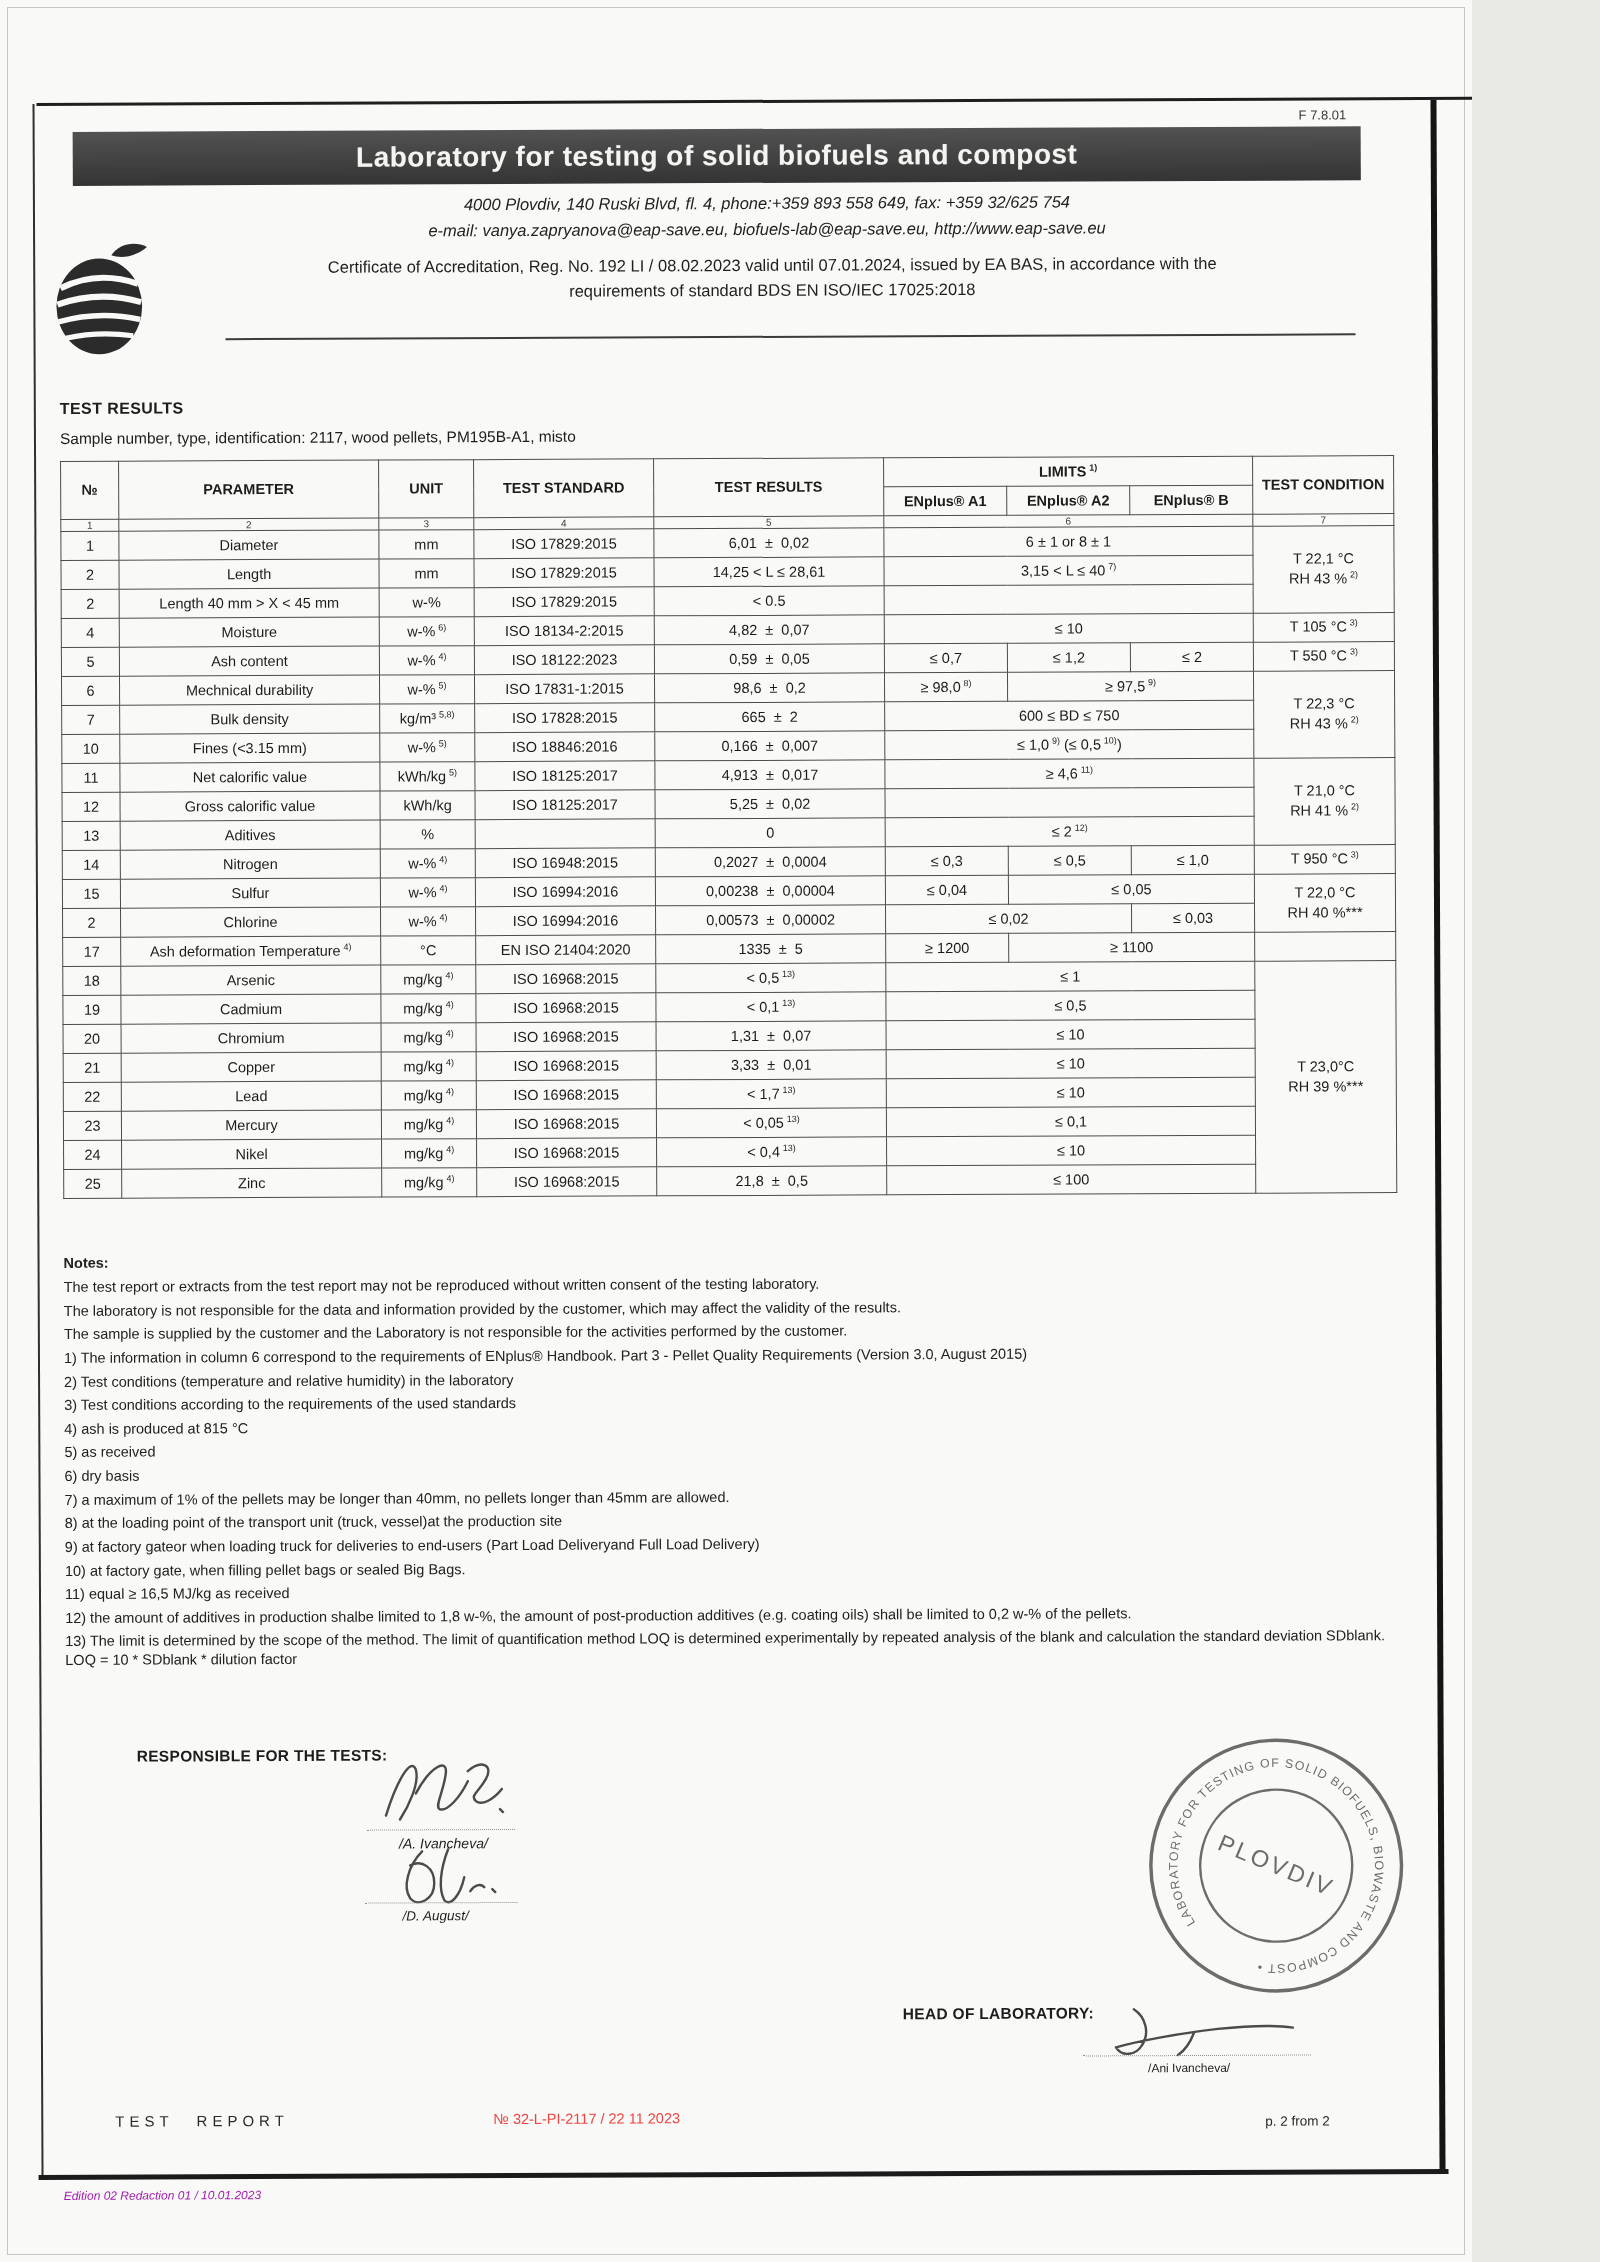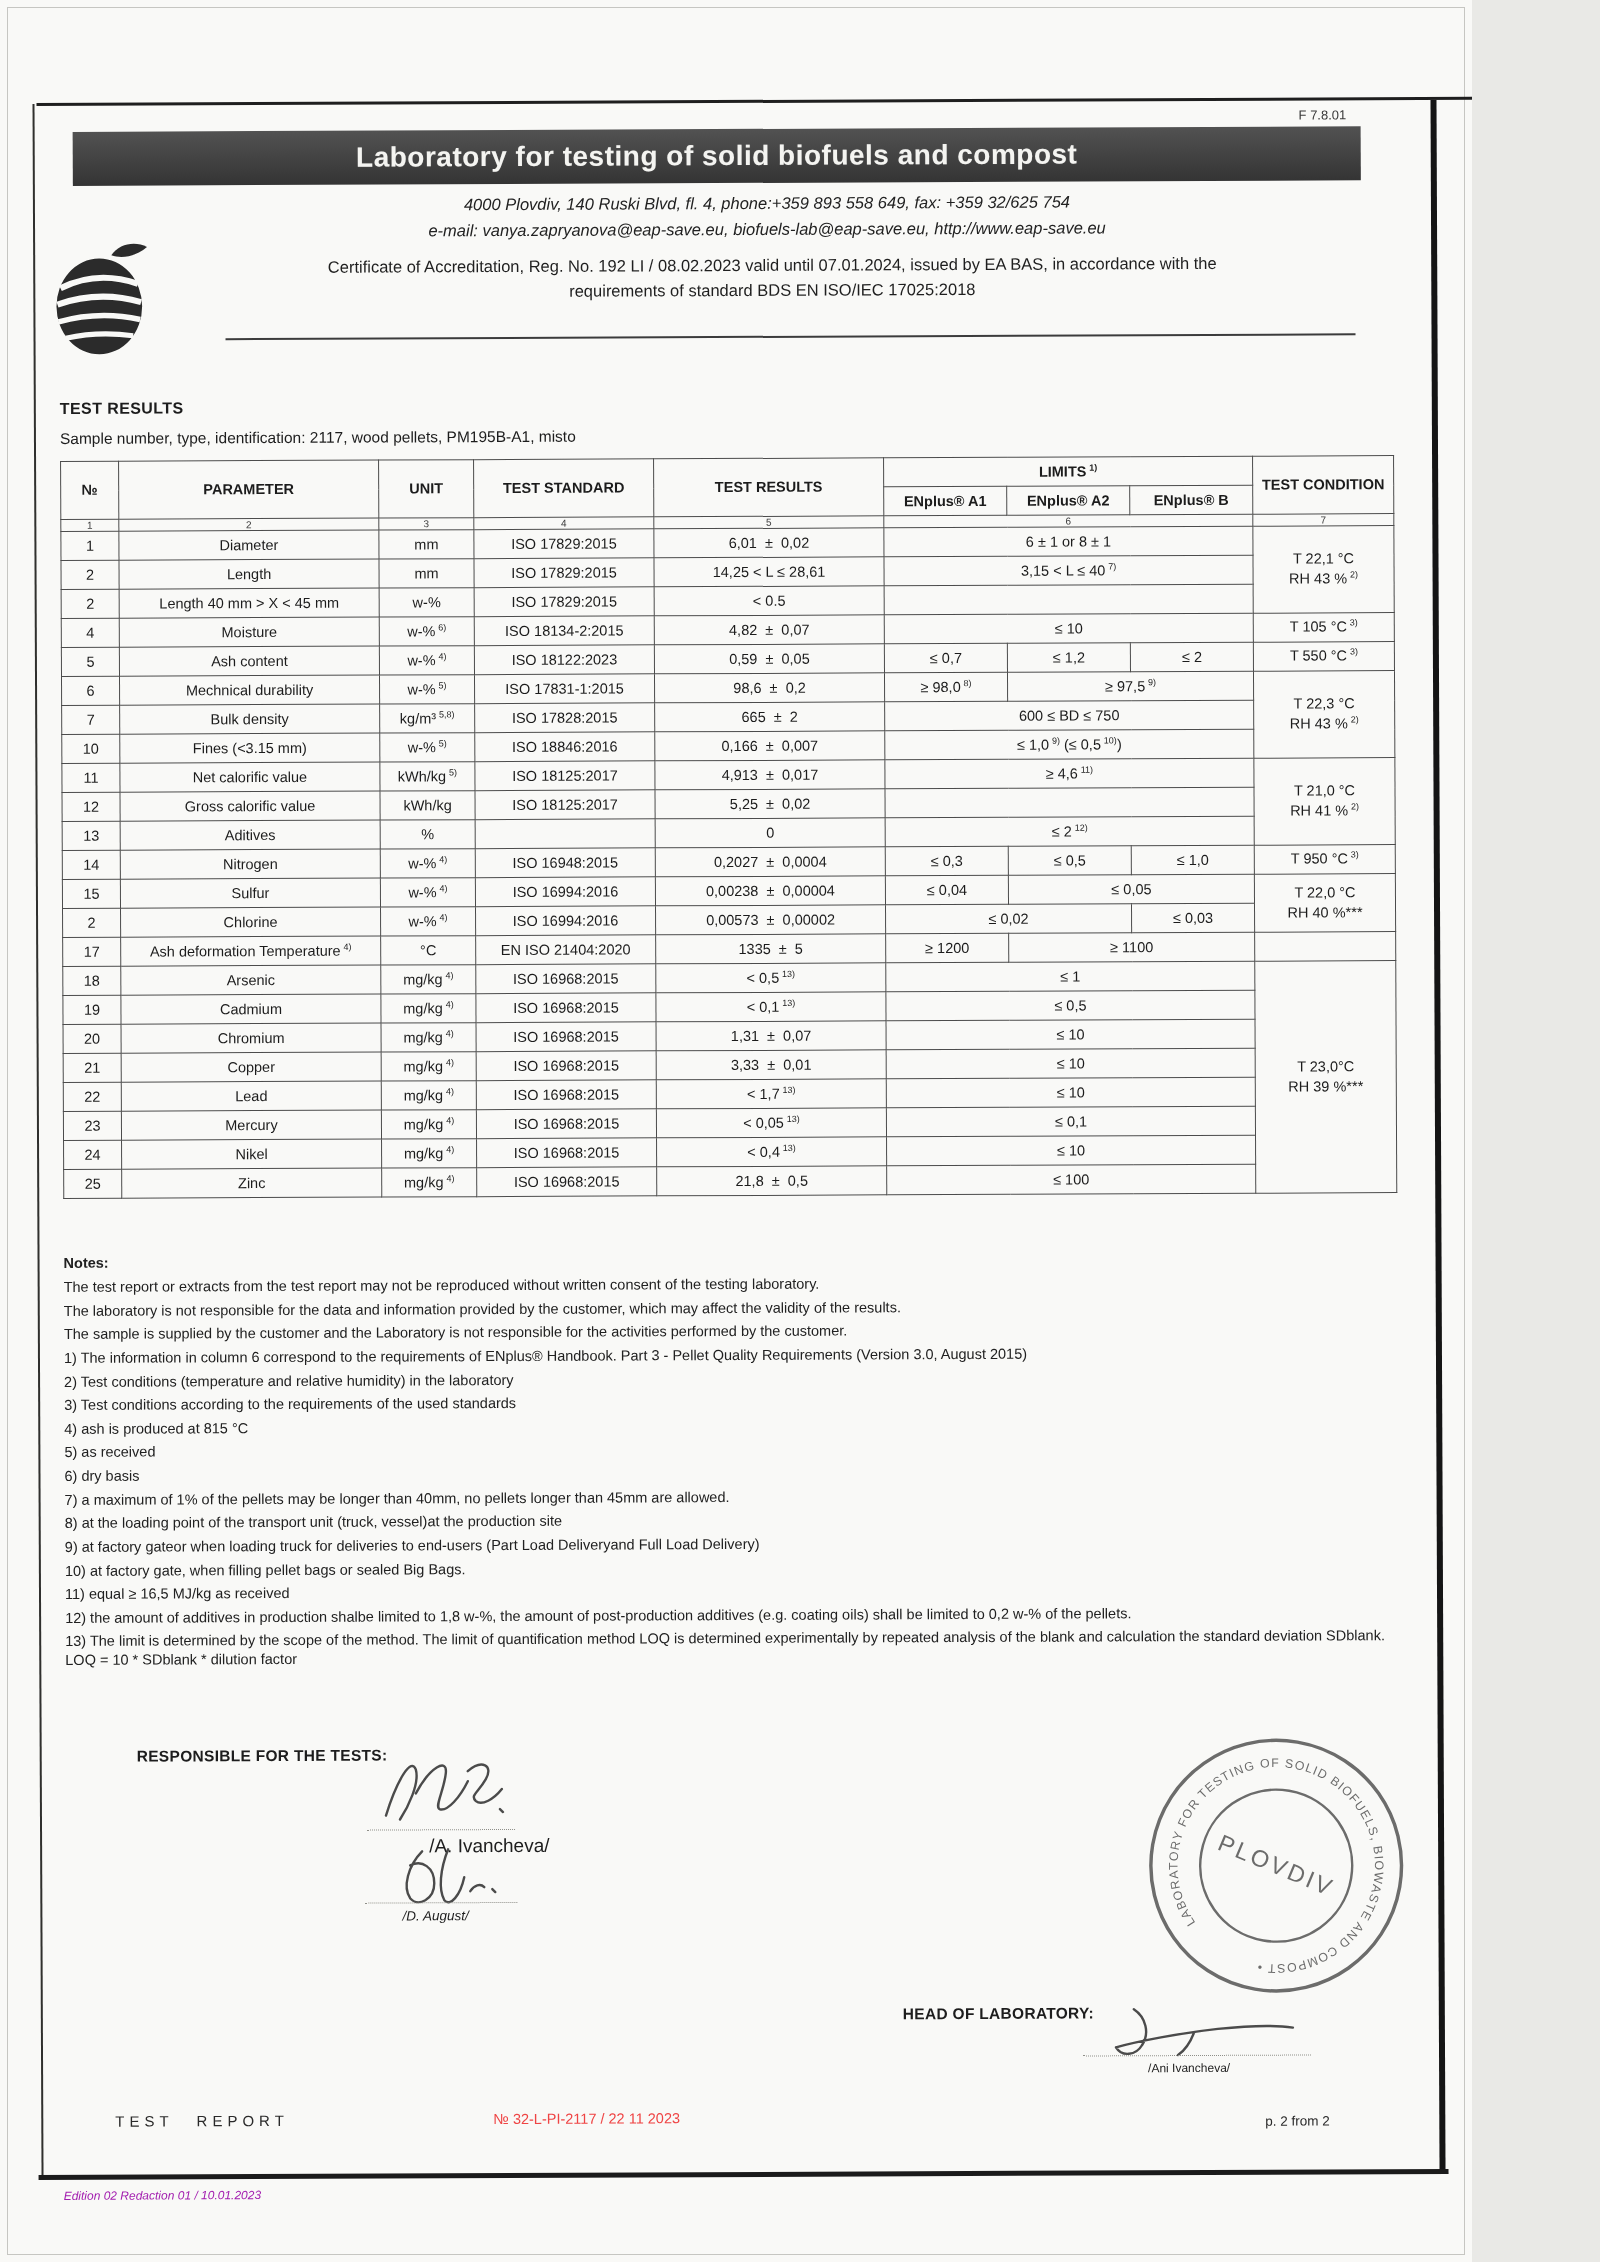--- a/index.html
+++ b/index.html
@@ -39,21 +39,21 @@
   .notes{left:62px;top:1252px;width:1348px;font-size:14.5px;color:#212121;}
   .notes-title{font-weight:bold;margin-bottom:7px;}
   .note{margin-bottom:5.5px;line-height:1.25;}
 
   .responsible-label{left:133px;top:1745px;font-size:15.5px;font-weight:bold;letter-spacing:0.3px;}
   .head-label{left:858px;top:2006px;font-size:15.5px;font-weight:bold;letter-spacing:0.3px;padding-left:40px;}
 
   .sig{stroke:#2d2d2d;stroke-width:2.4;fill:none;stroke-linecap:round;opacity:0.85;}
   .sig1-svg{left:368px;top:1748px;width:180px;height:82px;}
   .sig1-line{left:363px;top:1828px;width:148px;height:0;border-top:1px dotted #8f8f89;}
-  .sig1-name{left:395px;top:1834px;font-size:19px;margin-left:30px;}
+  .sig1-name{left:395px;top:1834px;font-size:14px;font-style:italic;}
   .sig2-svg{left:388px;top:1842px;width:115px;height:64px;}
   .sig2-line{left:361px;top:1901px;width:152px;height:0;border-top:1px dotted #8f8f89;}
   .sig2-name{left:398px;top:1907px;font-size:13.5px;font-style:italic;}
   .head-sig-svg{left:1083px;top:2005px;width:215px;height:58px;}
   .head-sig-line{left:1078px;top:2057px;width:228px;height:0;border-top:1px dotted #8f8f89;}
   .head-sig-name{left:1143px;top:2063px;font-size:12px;}
 
   .stamp{left:1124px;top:1720px;width:296px;height:296px;transform:rotate(-35deg);opacity:0.78;}
 
   .footer-report{left:110px;top:2110px;font-size:15px;letter-spacing:5px;word-spacing:14px;color:#2a2a2a;}

